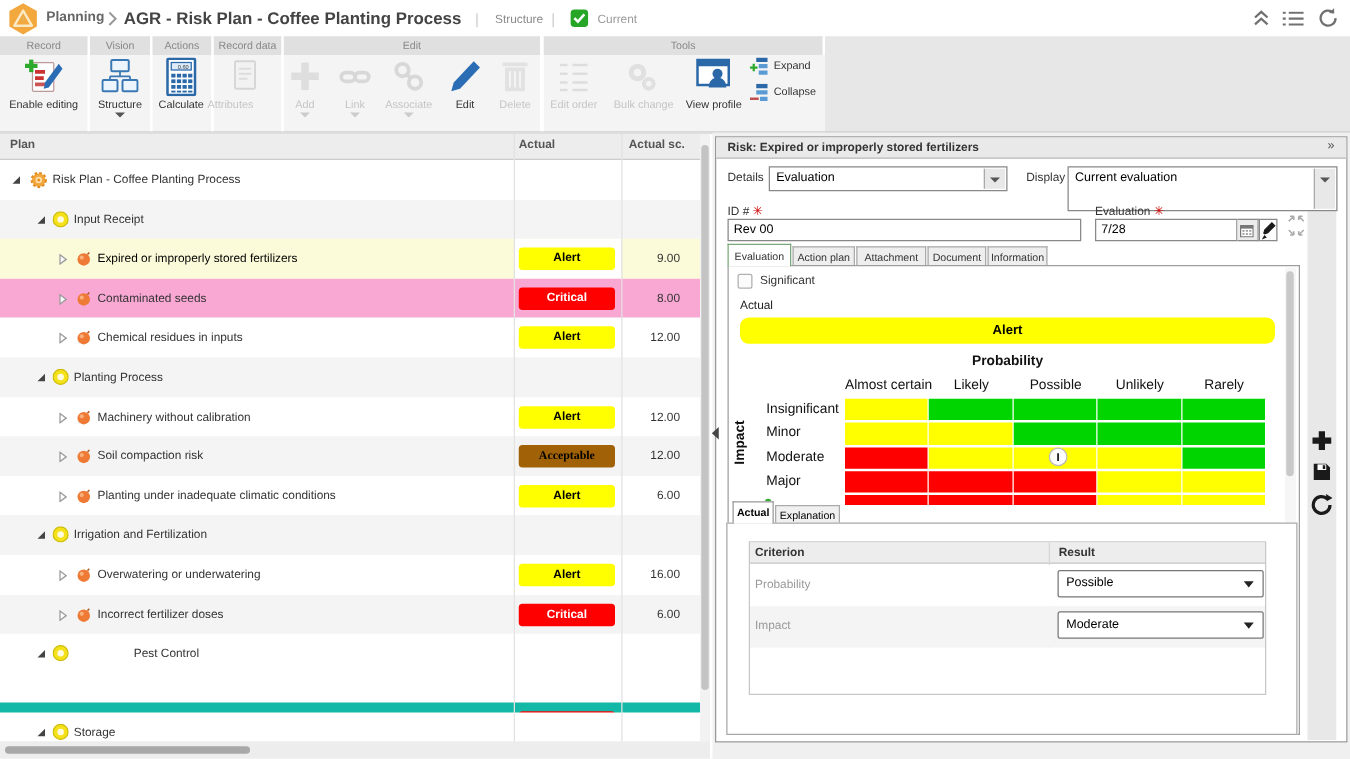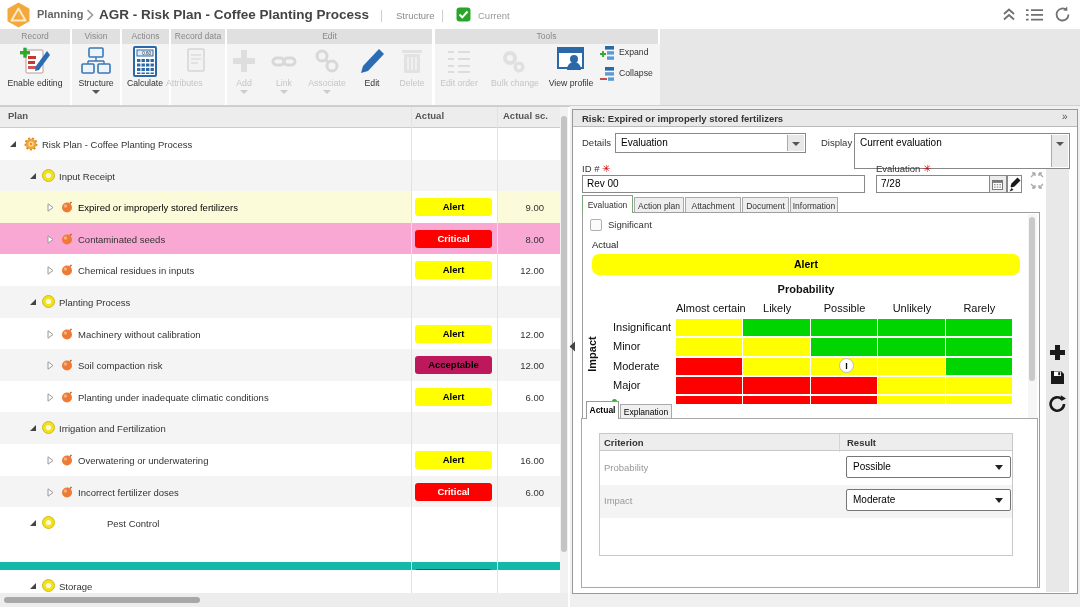--- a/index.html
+++ b/index.html
@@ -29,21 +29,21 @@
 #lhead { left:0; top:107px; width:560px; height:21px; background:#ededed;
   border-bottom:1px solid #ccc; font-size:9.5px; font-weight:bold; color:#555; }
 .trow { position:absolute; left:0; width:560px; height:32px; }
 .trow .txt { position:absolute; top:50%; transform:translateY(-50%); font-size:9.5px; color:#333; white-space:nowrap; }
 .grid1 { left:411px; top:107px; width:1px; height:486px; background:#e2e2e2; z-index:2; }
 .grid2 { left:497px; top:107px; width:1px; height:486px; background:#e2e2e2; z-index:2; }
 .badge { position:absolute; left:415px; top:7px; width:77px; height:18px; border-radius:3px;
   font-size:9.5px; font-weight:bold; text-align:center; line-height:18px; }
 .b-alert { background:#ffff00; color:#000; }
 .b-crit  { background:#ff0000; color:#fff; }
-.b-acc   { background:#be185d; color:#000; }
+.b-acc   { background:#a16207; color:#000;font-family:Liberation Serif, serif; }
 .score { position:absolute; right:16px; top:50%; transform:translateY(-50%); font-size:9.5px; color:#333; }
 .exp { position:absolute; width:0; height:0; border-bottom:6px solid #444; border-left:6px solid transparent; top:13px; }
 svg.tico { position:absolute; top:9px; }
 
 
 #rpanel { left:572px; top:109px; width:506px; height:485px; background:#fff; border:1px solid #999; }
 .lbl { position:absolute; font-size:9.5px; color:#333; }
 .sel { position:absolute; border:1px solid #888; background:#fff; font-size:10px; color:#000;
   line-height:18px; padding-left:5px; }
 .selarrow { position:absolute; right:1px; top:1px; bottom:1px; width:17px; background:#e8e8e8;

